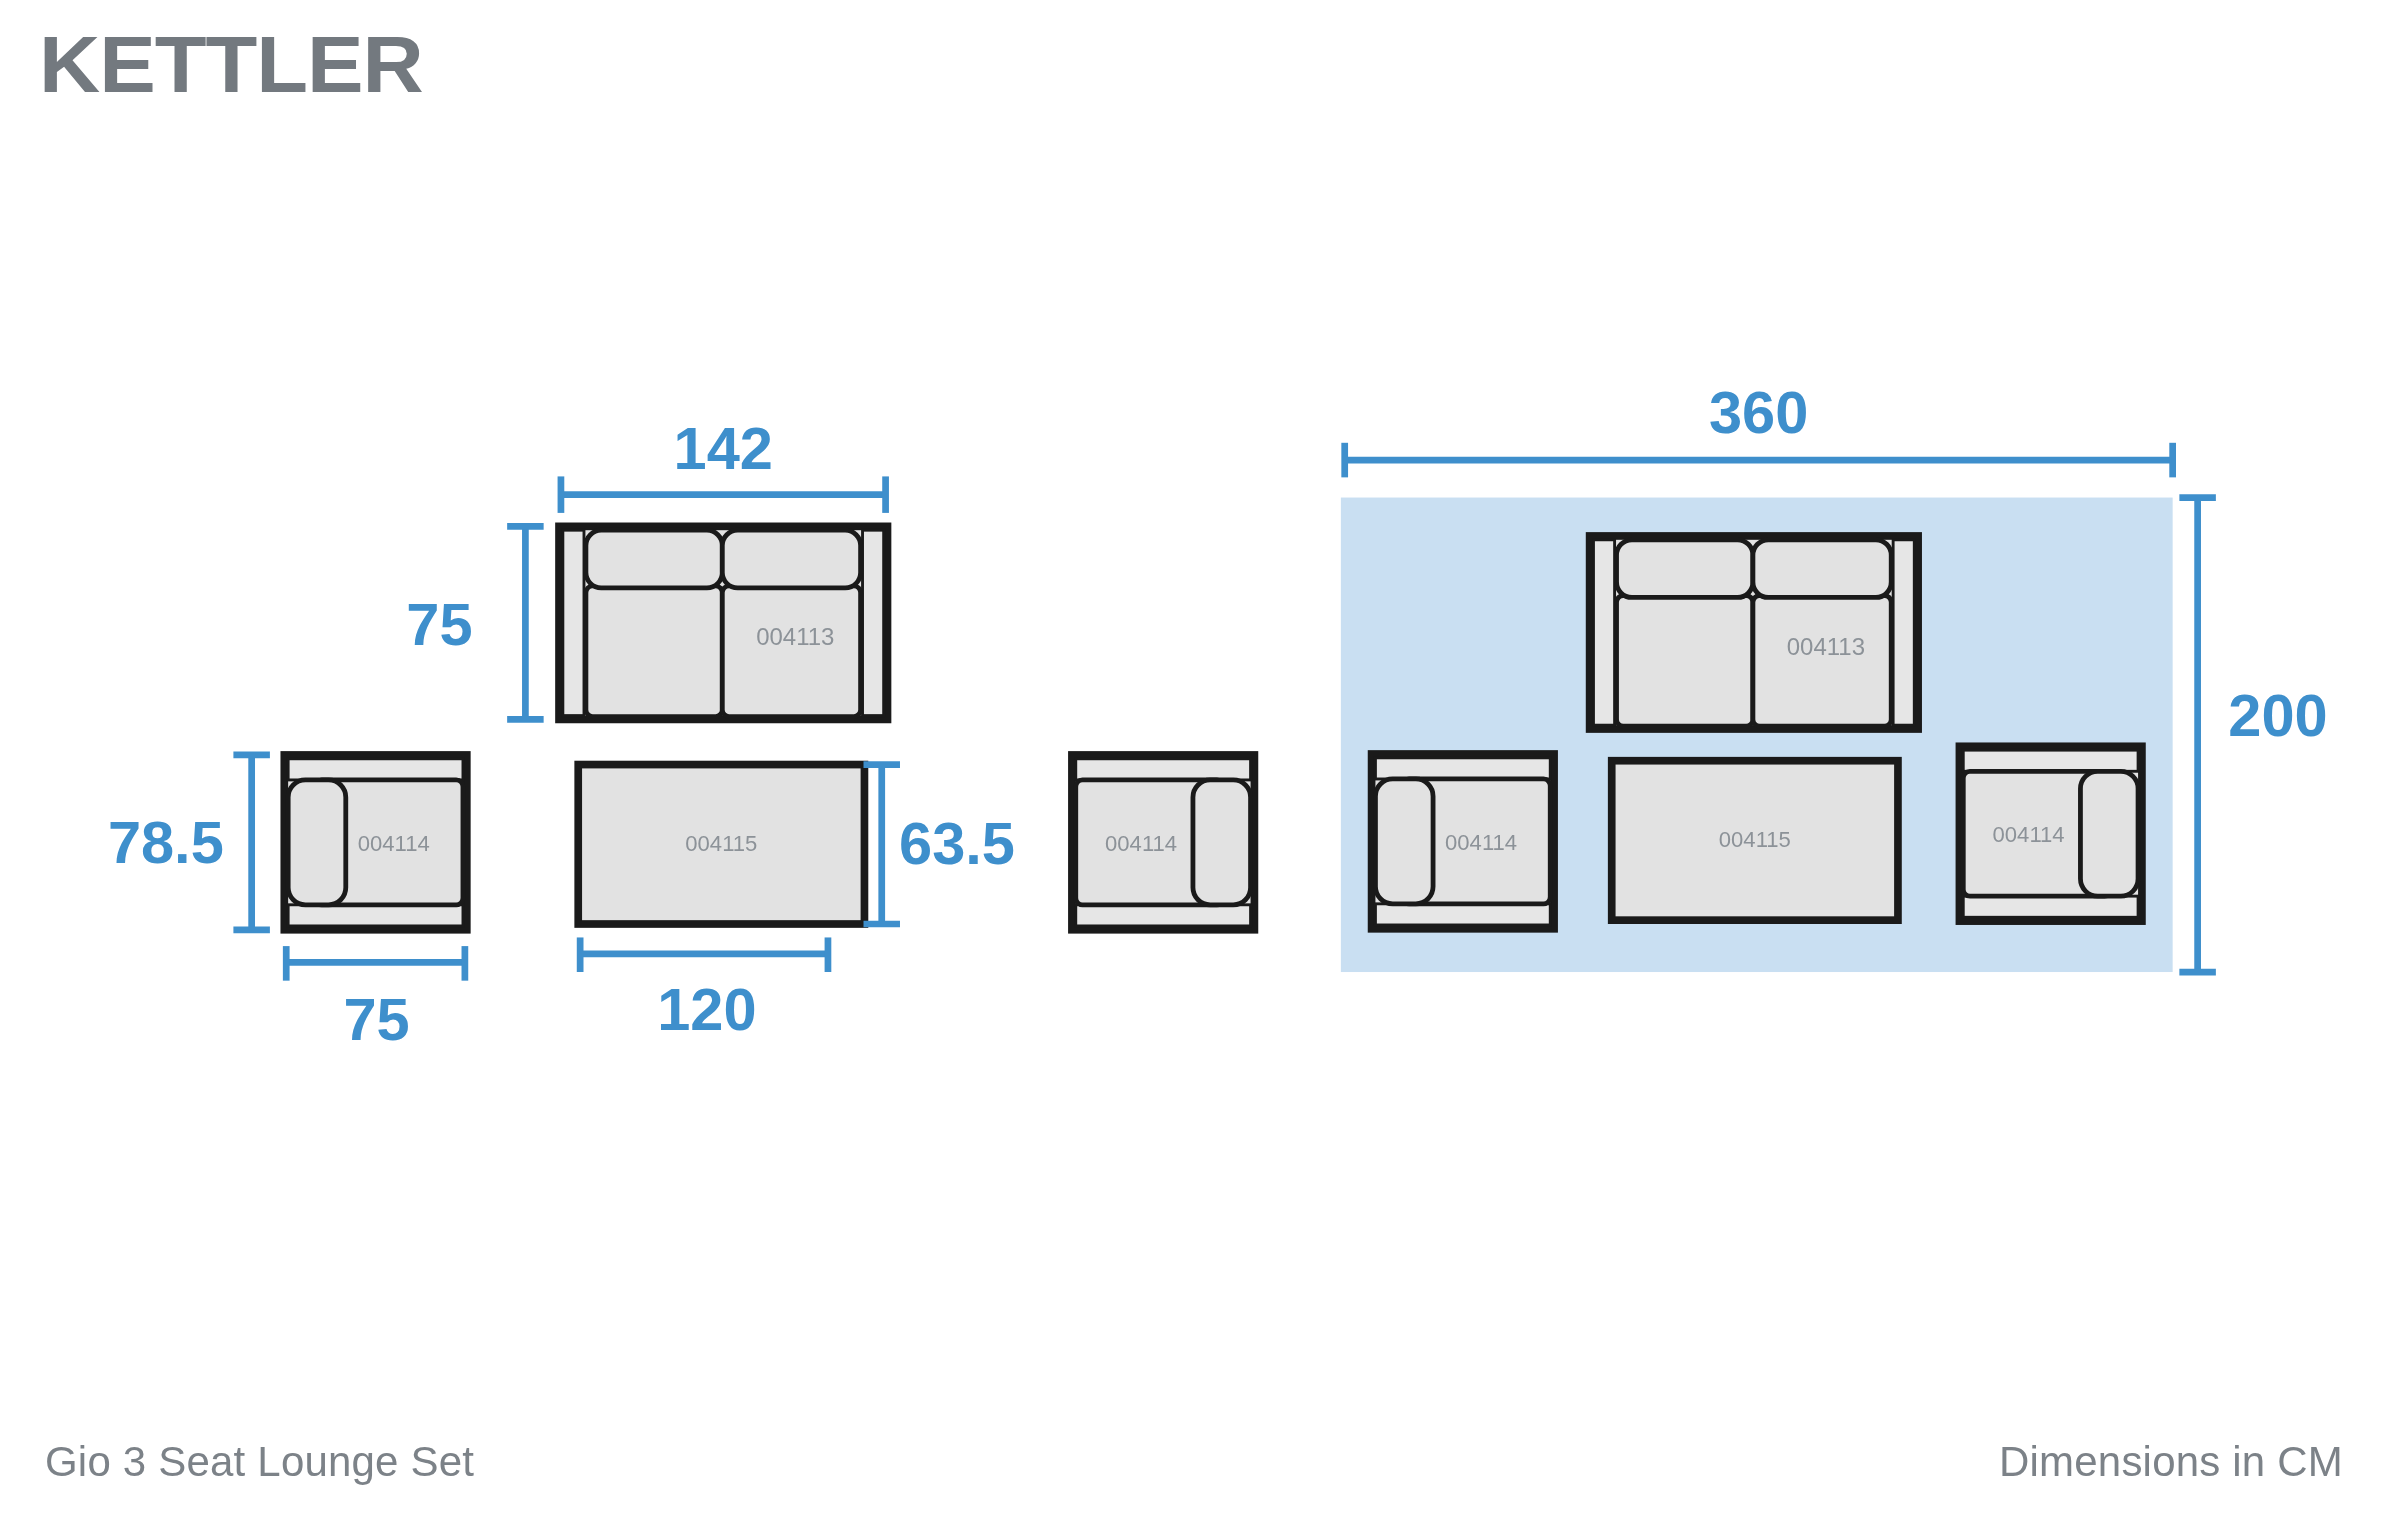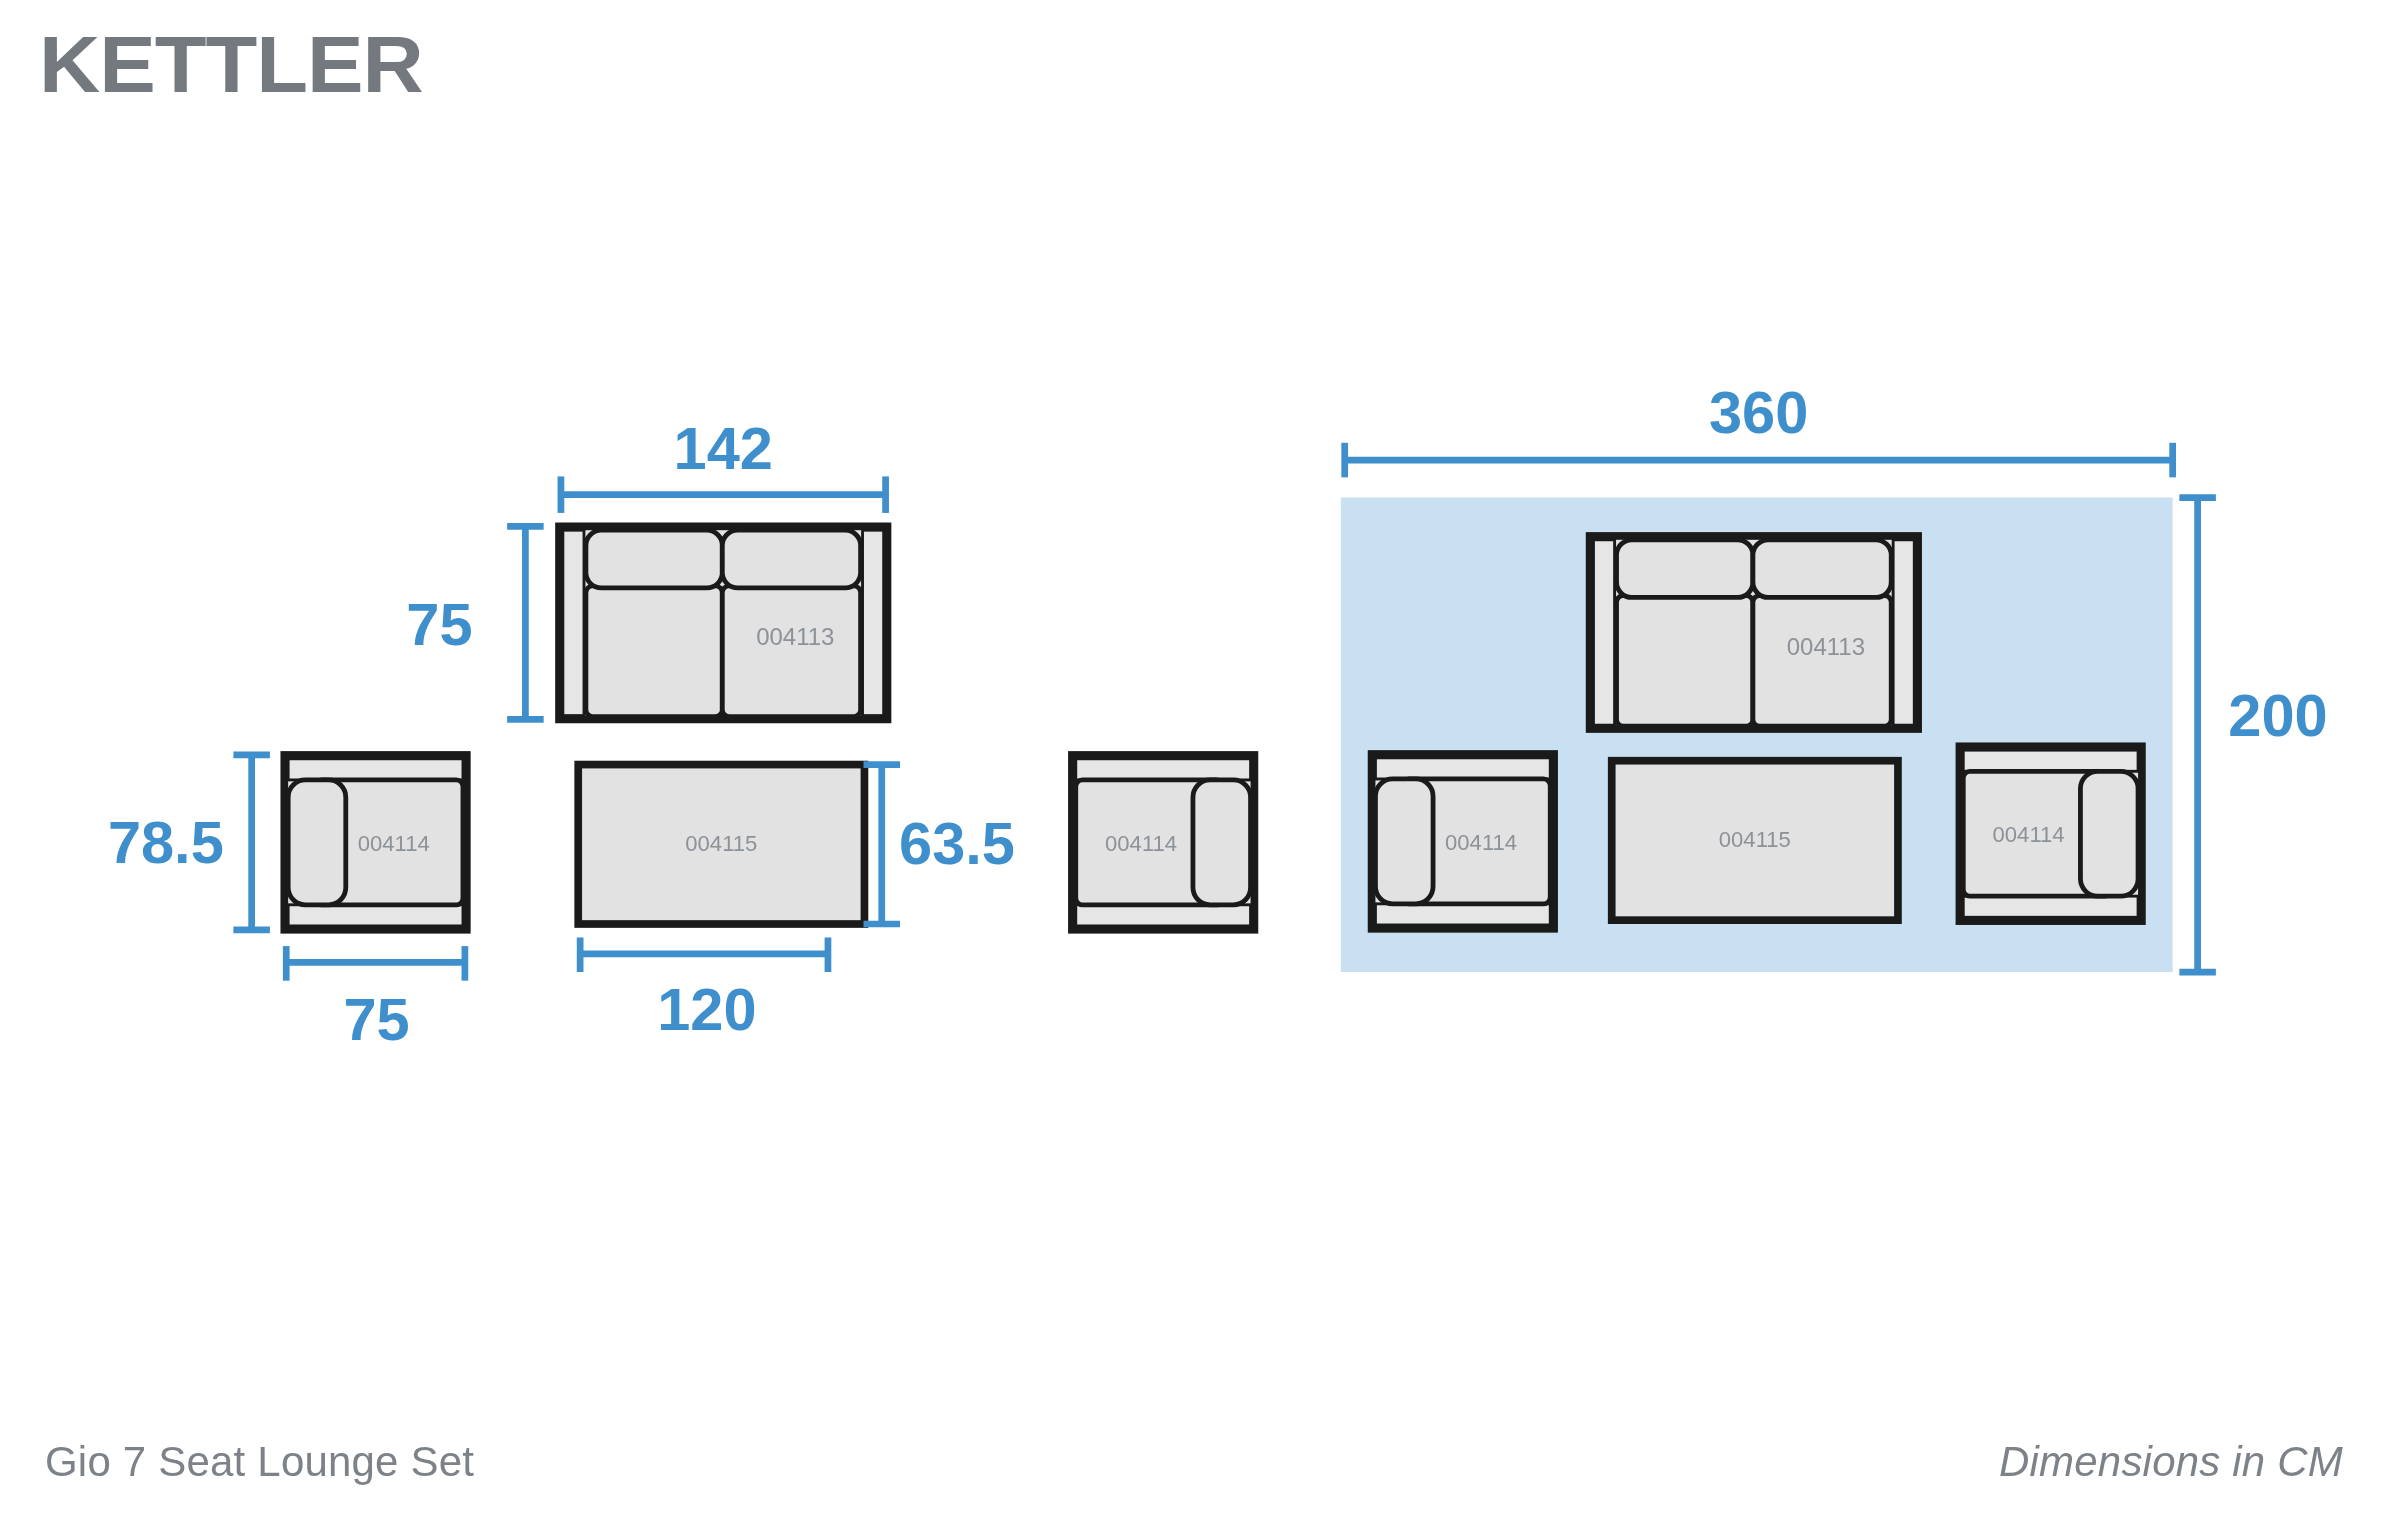--- a/index.html
+++ b/index.html
@@ -19,21 +19,20 @@
   #diagram{position:absolute;left:0;top:0;}
   .footer-left{
     position:absolute;left:45px;top:1438px;
     font-size:42px;color:#7C8288;letter-spacing:0.2px;
     white-space:nowrap;
   }
   .footer-right{
     position:absolute;right:40px;top:1438px;
     font-size:42px;color:#7C8288;letter-spacing:0.2px;
     white-space:nowrap;
-    font-style:italic;
   }
   svg text{font-family:"Liberation Sans", sans-serif;}
   .dimtext{fill:#3E8FCC;font-size:62px;font-weight:bold;}
   .partcode{fill:#8C9298;font-size:25px;}
   .partcode-sm{fill:#8C9298;font-size:23px;}
 </style>
 </head>
 <body>
 
 <div id="brand-logo">KETTLER</div>
@@ -174,15 +173,15 @@
 
   <g stroke="#3E8FCC" stroke-width="7" stroke-linecap="butt">
     <line x1="2288" y1="518" x2="2288" y2="1012"></line>
     <line x1="2269" y1="518" x2="2307" y2="518"></line>
     <line x1="2269" y1="1012" x2="2307" y2="1012"></line>
   </g>
   <text class="dimtext" x="2320" y="766" text-anchor="start">200</text>
 
 </svg>
 
-<div class="footer-left">Gio 7 Seat Lounge Set</div>
+<div class="footer-left">Gio 3 Seat Lounge Set</div>
 <div class="footer-right">Dimensions in CM</div>
 
 
 </body></html>

